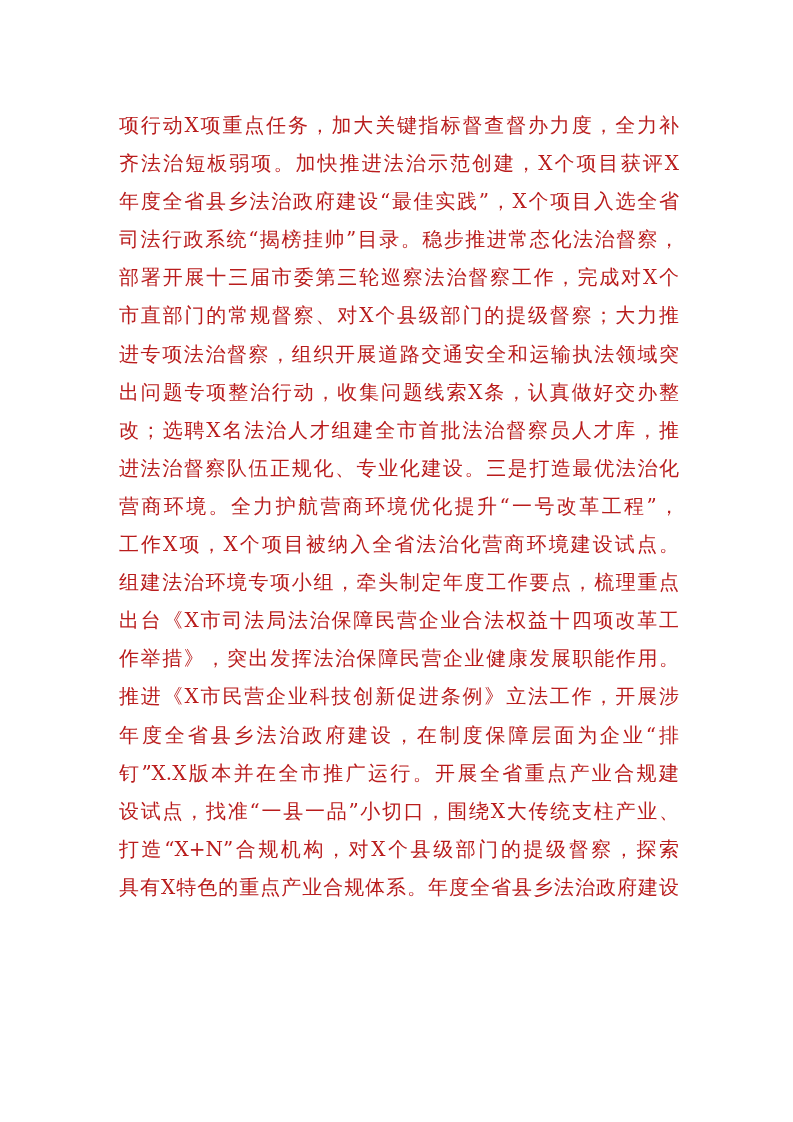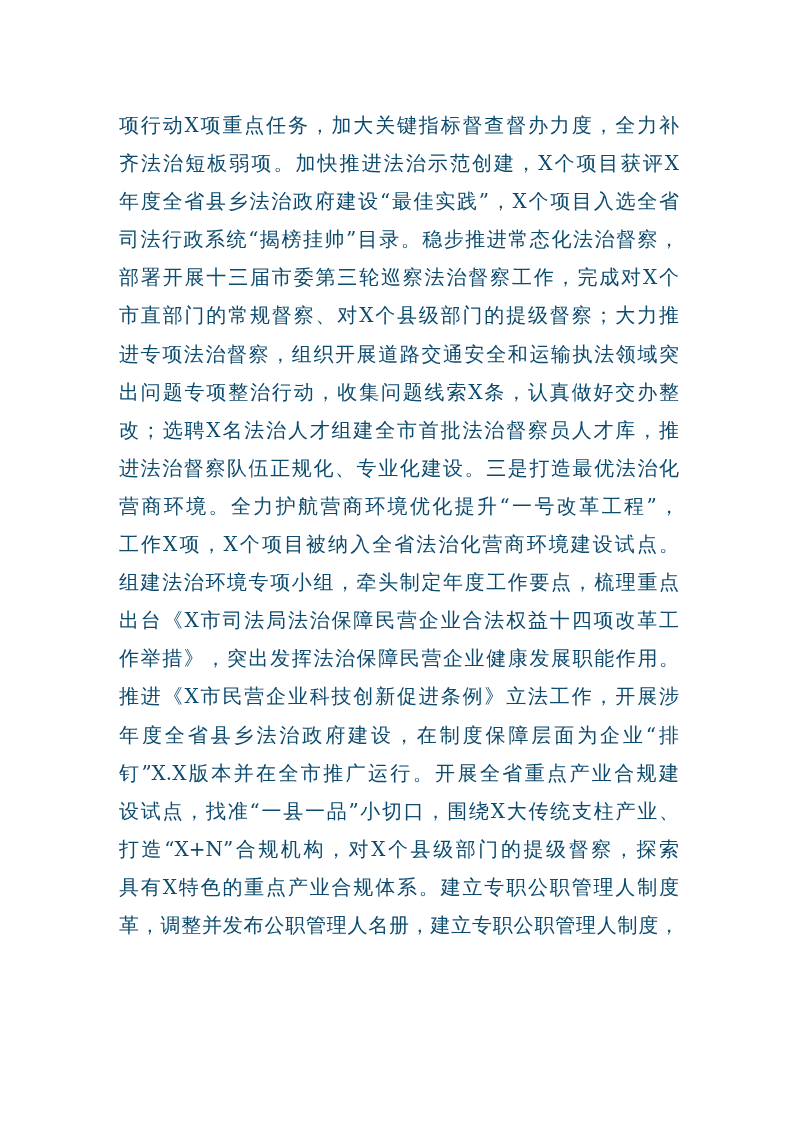--- a/index.html
+++ b/index.html
@@ -3,21 +3,21 @@
 <meta charset="utf-8">
 <style>
   html, body { margin: 0; padding: 0; background: #ffffff; }
   body { width: 793px; height: 1122px; position: relative; overflow: hidden; }
   .page {
     position: absolute; left: 0; top: 0; width: 793px; height: 1122px; background: #ffffff;
   }
   .body-text {
     position: absolute; left: 119px; top: 106px; width: 560px;
     font-family: "DejaVu Serif", "Liberation Serif", serif;
-    font-size: 20px; color: #0c4a6e;
+    font-size: 20px; color: #b91c1c;
   }
   .line {
     height: 38.1px; line-height: 38.1px; white-space: nowrap;
     text-align: justify; text-align-last: justify; letter-spacing: 0;
   }
   .line.last { text-align-last: justify; }
 </style>
 </head>
 <body>
 
@@ -36,16 +36,15 @@
     <div class="line">营商环境。全力护航营商环境优化提升“一号改革工程”，</div>
     <div class="line">工作X项，X个项目被纳入全省法治化营商环境建设试点。</div>
     <div class="line">组建法治环境专项小组，牵头制定年度工作要点，梳理重点</div>
     <div class="line">出台《X市司法局法治保障民营企业合法权益十四项改革工</div>
     <div class="line">作举措》，突出发挥法治保障民营企业健康发展职能作用。</div>
     <div class="line">推进《X市民营企业科技创新促进条例》立法工作，开展涉</div>
     <div class="line">年度全省县乡法治政府建设，在制度保障层面为企业“排</div>
     <div class="line">钉”X.X版本并在全市推广运行。开展全省重点产业合规建</div>
     <div class="line">设试点，找准“一县一品”小切口，围绕X大传统支柱产业、</div>
     <div class="line">打造“X+N”合规机构，对X个县级部门的提级督察，探索</div>
-    <div class="line">具有X特色的重点产业合规体系。建立专职公职管理人制度</div>
-    <div class="line last">革，调整并发布公职管理人名册，建立专职公职管理人制度，</div>
+    <div class="line">具有X特色的重点产业合规体系。年度全省县乡法治政府建设</div>
   </div>
 </div>
 
 </body></html>

